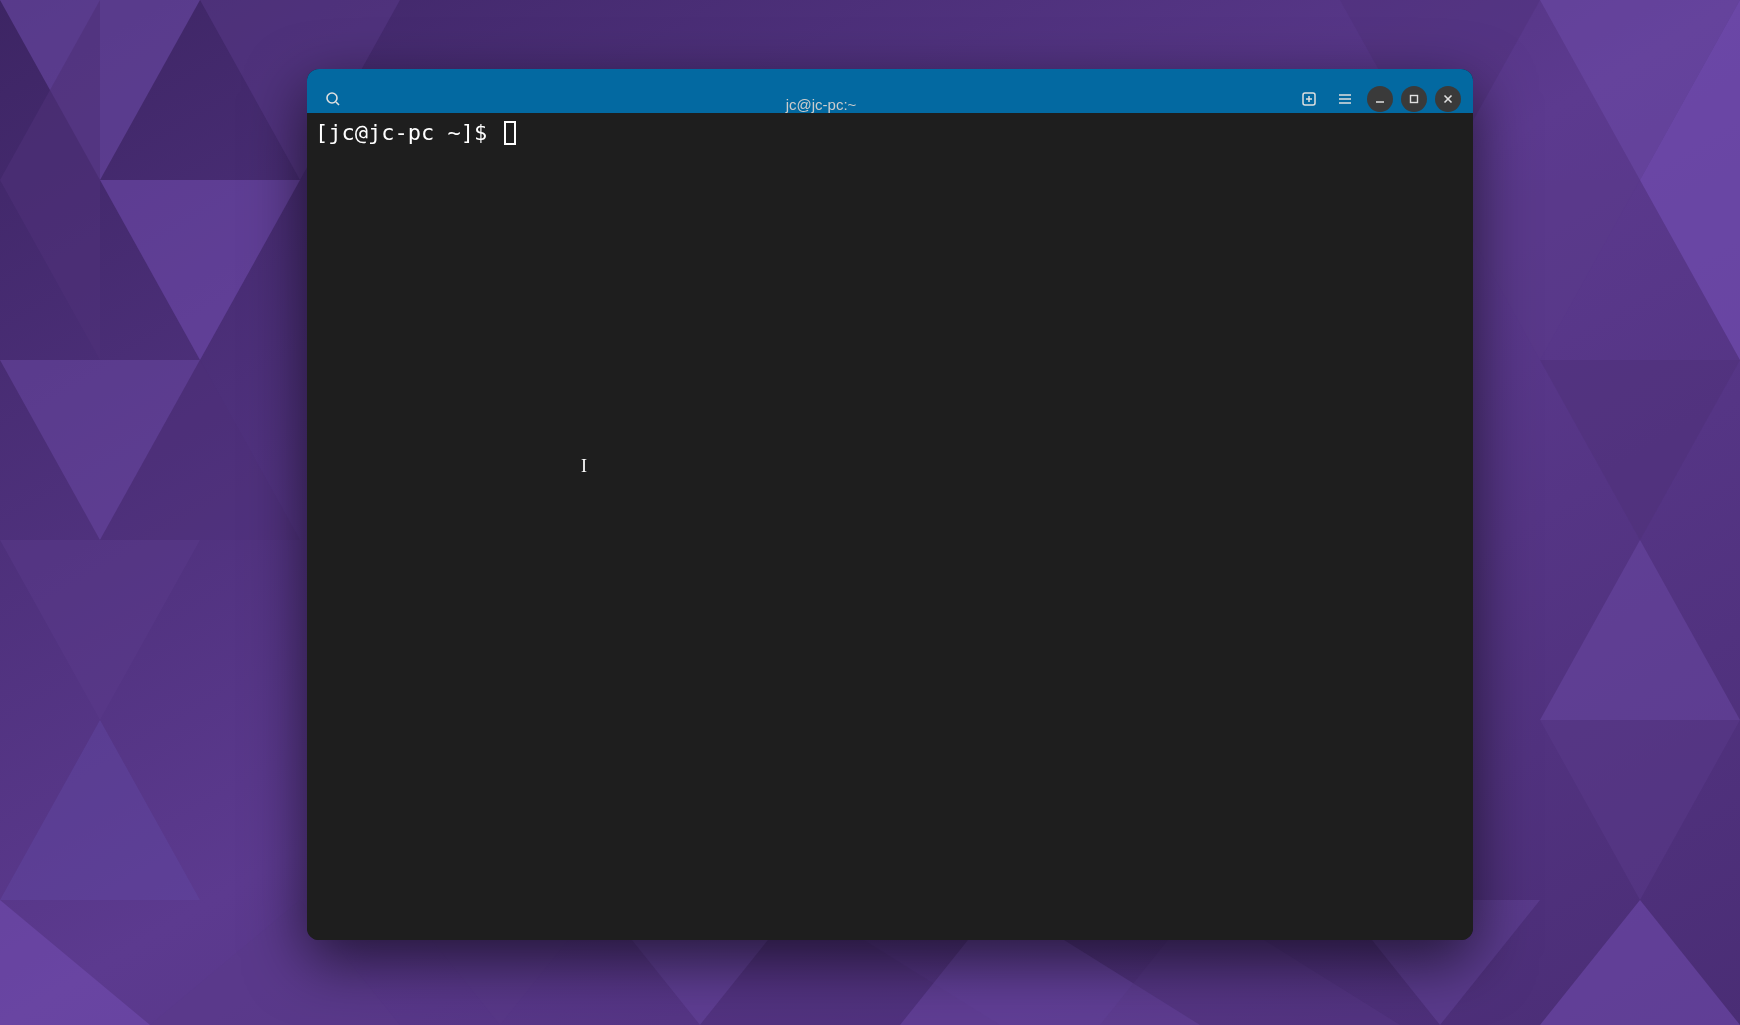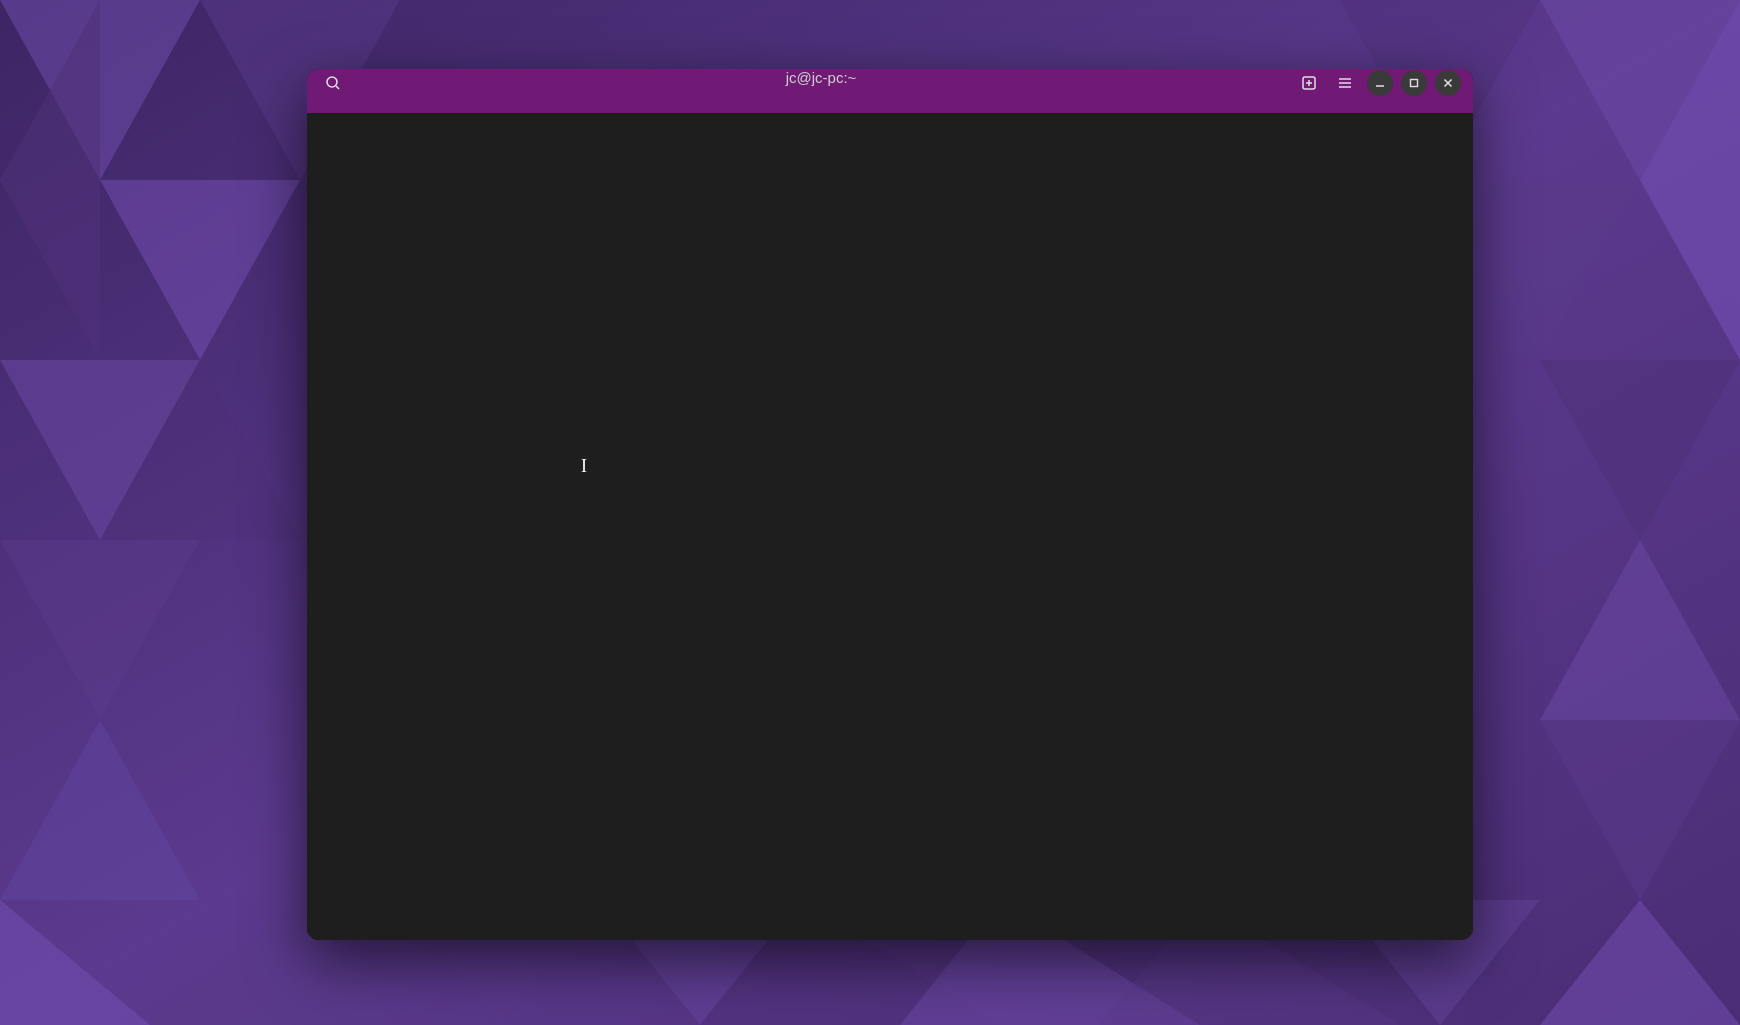--- a/index.html
+++ b/index.html
@@ -35,23 +35,23 @@
       height: 871px;
       background: #1e1e1e;
       border-radius: 12px;
       box-shadow: 0 20px 60px rgba(0, 0, 0, 0.6);
       display: flex;
       flex-direction: column;
       overflow: hidden;
     }
     .titlebar {
       height: 44px;
-      background: #701a75;
-      display: flex;
-      align-items: flex-start;
+      background: #0369a1;
+      display: flex;
+      align-items: flex-end;
       padding: 0 12px;
       flex-shrink: 0;
     }
     .titlebar-left {
       display: flex;
       align-items: center;
       gap: 4px;
     }
     .titlebar-center {
       flex: 1;
@@ -209,15 +209,18 @@
       </div>
       <div class="window-control">
         <svg width="12" height="12" viewBox="0 0 12 12" fill="none" stroke="currentColor" stroke-width="1.6">
           <line x1="2.5" y1="2.5" x2="9.5" y2="9.5"></line>
           <line x1="9.5" y1="2.5" x2="2.5" y2="9.5"></line>
         </svg>
       </div>
     </div>
   </div>
   <div class="terminal-body">
+    <div class="prompt-line">
+      <span>[jc@jc-pc ~]$ </span><span class="cursor-block"></span>
+    </div>
     <div class="ibeam-cursor">I</div>
   </div>
 </div>
 
 </body></html>

